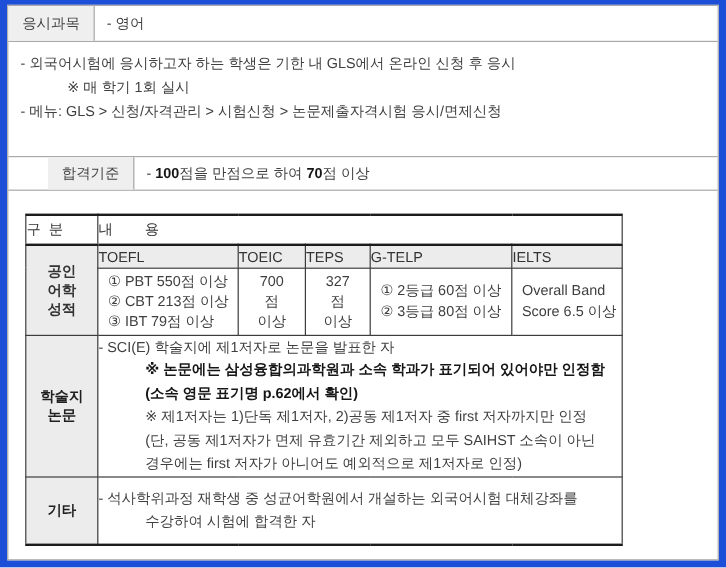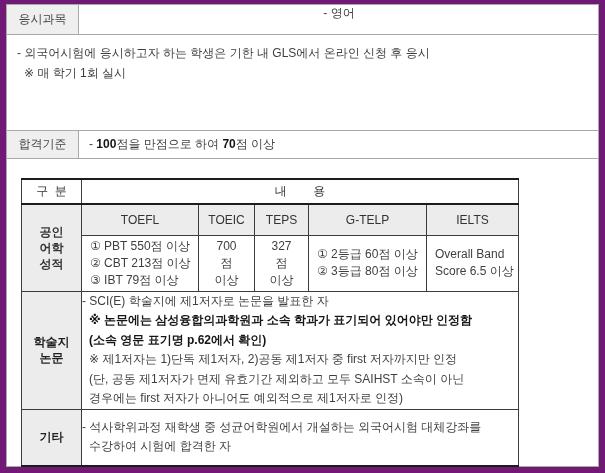--- a/index.html
+++ b/index.html
@@ -1,52 +1,52 @@
 <!DOCTYPE html>
 <html><head>
 <meta charset="utf-8">
 <style>
   * { margin:0; padding:0; box-sizing:border-box; }
   html,body { width:605px; height:473px; background:#ffffff;
     font-family:"Liberation Sans","DejaVu Sans",sans-serif;
     font-size:12px; color:#3f3f3f; }
-  .page { position:relative; width:605px; height:473px; background:#701a75; }
+  .page { position:relative; width:605px; height:473px; background:#1d4ed8; }
 
   
   .outer { position:absolute; left:6px; top:4px; width:593px; height:463px;
     border:1px solid #a9a9a9; display:flex; flex-direction:column; background:#fff; }
   .t-row { display:flex; border-bottom:1px solid #a9a9a9; flex:0 0 auto; min-height:0; }
   .t-row.last { border-bottom:none; flex:1 1 auto; }
   .t-label { flex:0 0 72px; background:#efefef; border-right:1px solid #a9a9a9;
     display:flex; flex-direction:column; align-items:center; justify-content:center;
     color:#424242; line-height:17px; }
   .t-content { flex:1 1 auto; min-width:0; position:relative; }
 
   .row-subject { height:30px; }
   .row-subject .t-content { display:flex; align-items:center; justify-content:space-between;
-    padding:0 9px 0 10px;flex-direction:column; }
+    padding:0 9px 0 10px; }
   .row-method { height:96px; }
   .row-method .t-content { padding:8px 6px 0 10px; line-height:20px; }
-  .row-pass { height:28px; }
+  .row-pass { height:28px;padding-left:33px; }
   .row-pass .t-content { display:flex; align-items:center; padding-left:10px; }
 
   .b { font-weight:bold; color:#151515; }
   .u { }
-  .ind { padding-left:7px; }
+  .ind { padding-left:7px;margin-left:32px; }
 
   
   .inner-table { border-collapse:collapse; table-layout:fixed; width:497px;
     margin:19px 0 0 14px; border-top:2px solid #1c1c1c; border-bottom:2px solid #1c1c1c;
     border-left:1px solid #3c3c3c; border-right:1px solid #3c3c3c; background:#fff; }
   .inner-table td { border:1px solid #3c3c3c; vertical-align:middle; padding:0; }
-  .hdr td { height:25px; text-align:center; white-space:pre; border-bottom:2px solid #1c1c1c;
+  .hdr td { height:25px; white-space:pre; border-bottom:2px solid #1c1c1c;
     color:#333; }
   .lblcell { background:#ececec; font-weight:bold; color:#1f1f1f; text-align:center;
     line-height:16px; }
-  .testrow td { height:31px; background:#ececec; text-align:center; color:#333; }
+  .testrow td { height:19px; background:#ececec; color:#333; }
   .scorerow td { height:55px; line-height:17px; padding:2px 4px 2px 8px; }
   .scorerow td.ctr { text-align:center; padding:2px 14px; }
   .bodycell { padding:5px 8px 4px 8px; line-height:19.5px; }
   .journal-cell { height:116px; }
   .etc-cell { height:57px; }
 </style>
 </head>
 <body>
 
 <div class="page">
@@ -58,20 +58,21 @@
       </div>
       <div class="t-content">
         <span>- 영어</span>
       </div>
     </div>
 
     <div class="t-row row-method">
       <div class="t-content">
         <div>- 외국어시험에 응시하고자 하는 학생은 기한 내 GLS에서 온라인 신청 후 응시</div>
         <div class="ind">※ 매 학기 1회 실시</div>
+        <div>- 메뉴: GLS &gt; 신청/자격관리 &gt; 시험신청 &gt; 논문제출자격시험 응시/면제신청</div>
       </div>
     </div>
 
     <div class="t-row row-pass">
       <div class="t-label">
         <span>합격기준</span>
       </div>
       <div class="t-content">
         <span><span>- </span><span class="b">100</span><span>점을 만점으로 하여 </span><span class="b">70</span><span>점 이상</span></span>
       </div>

